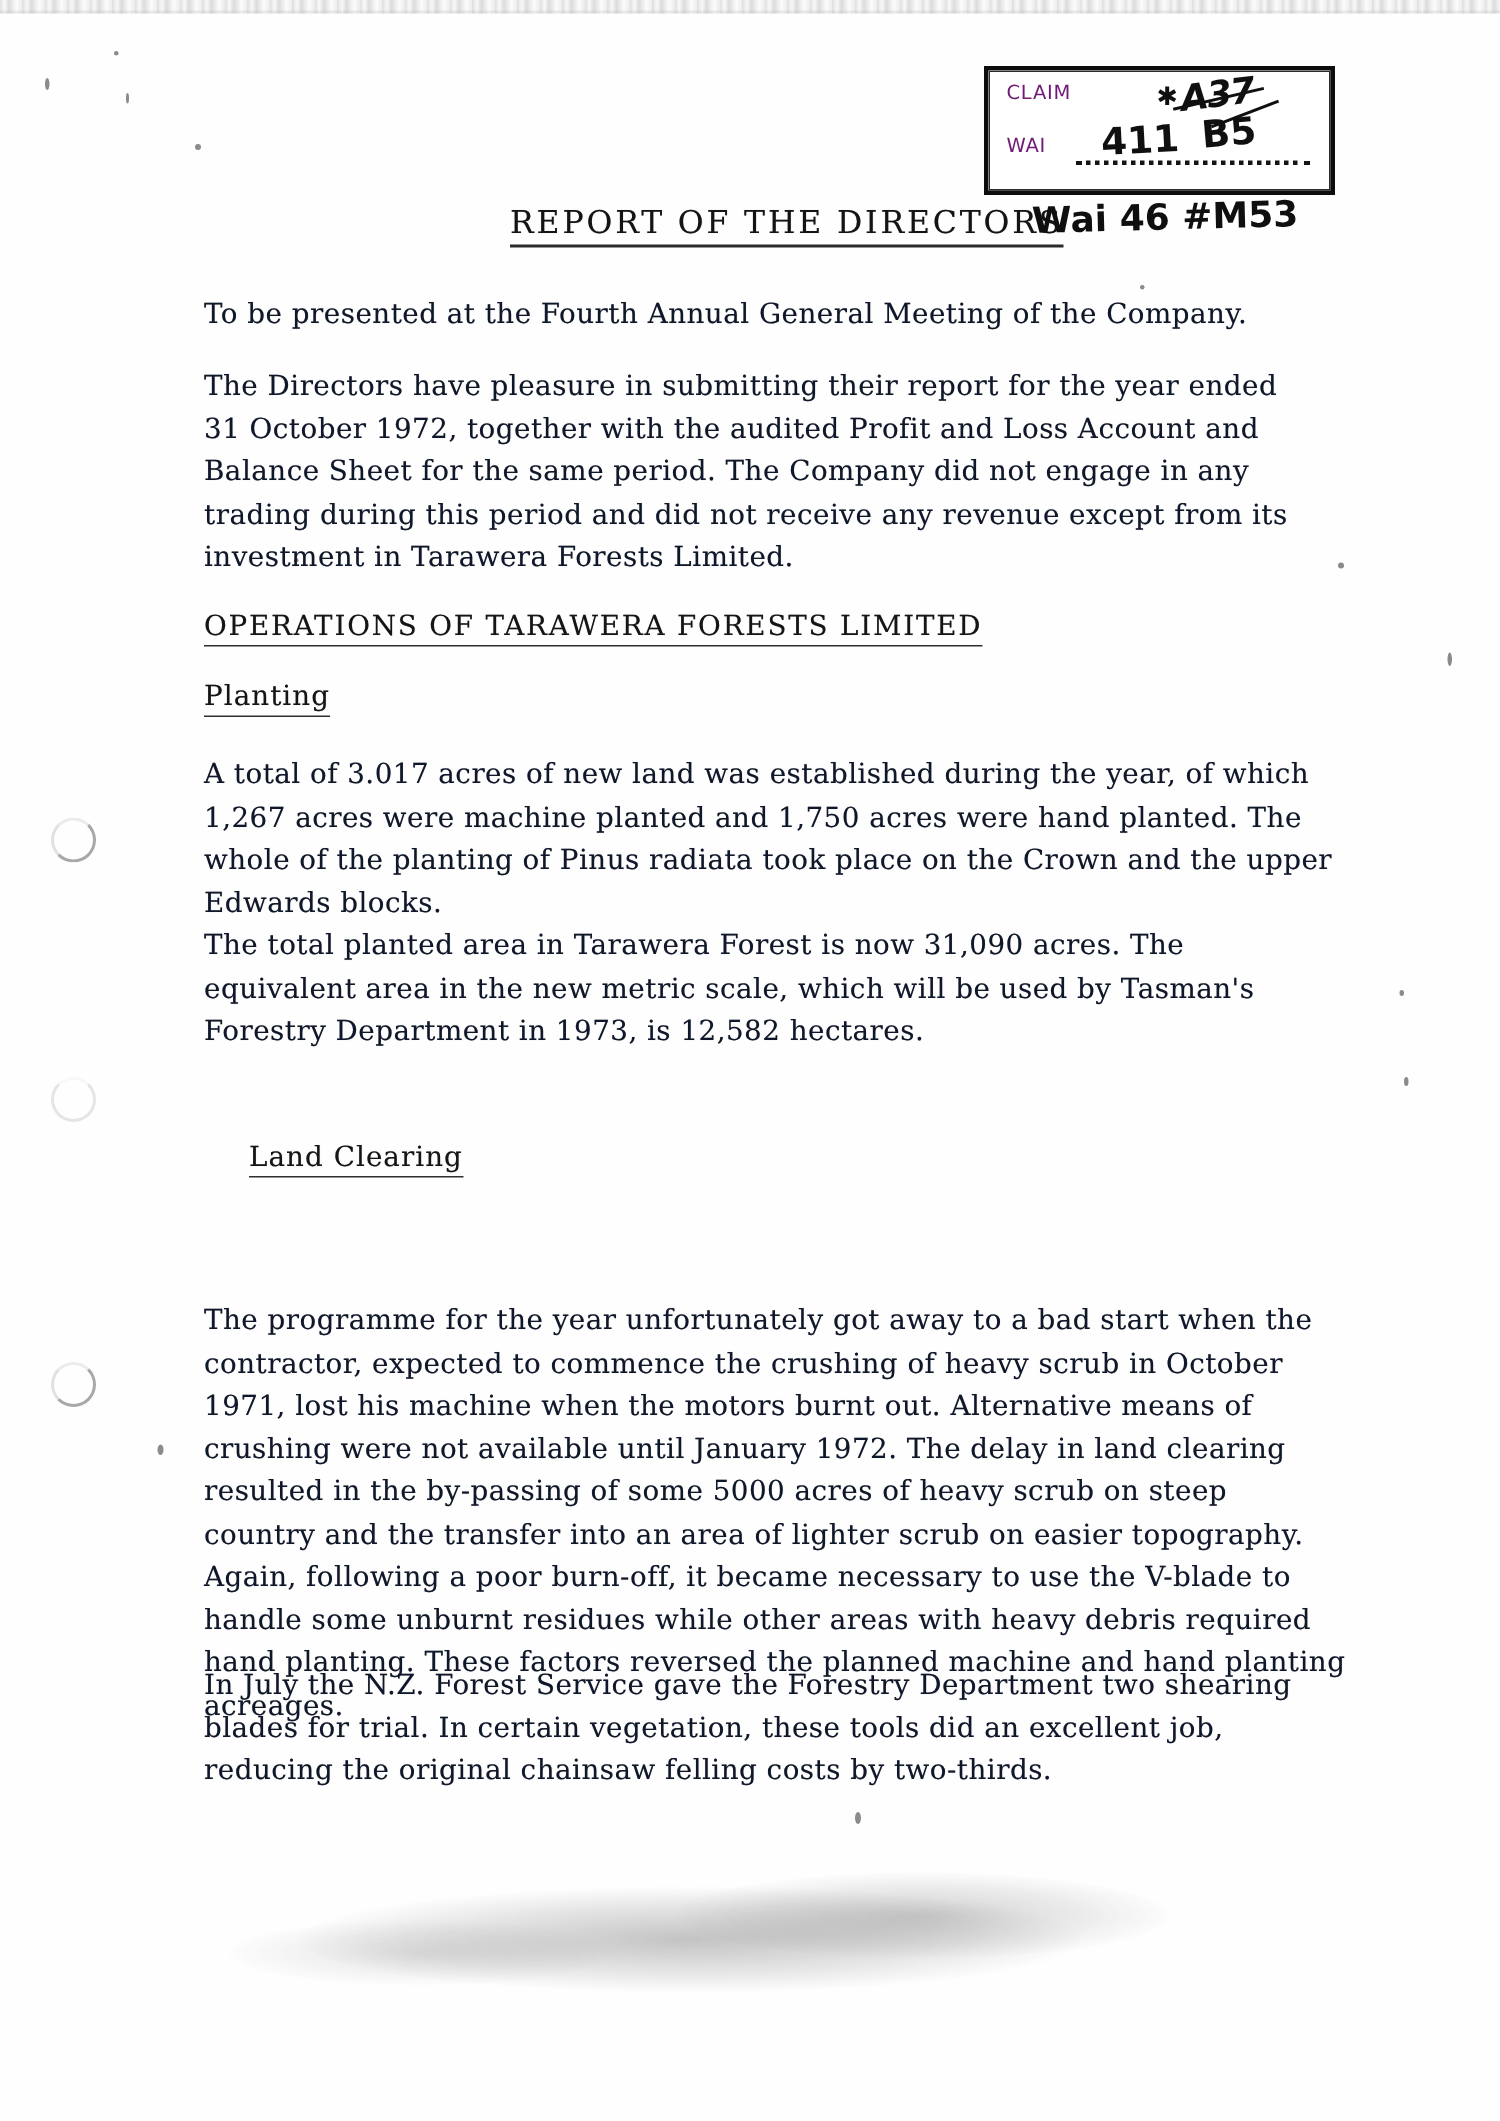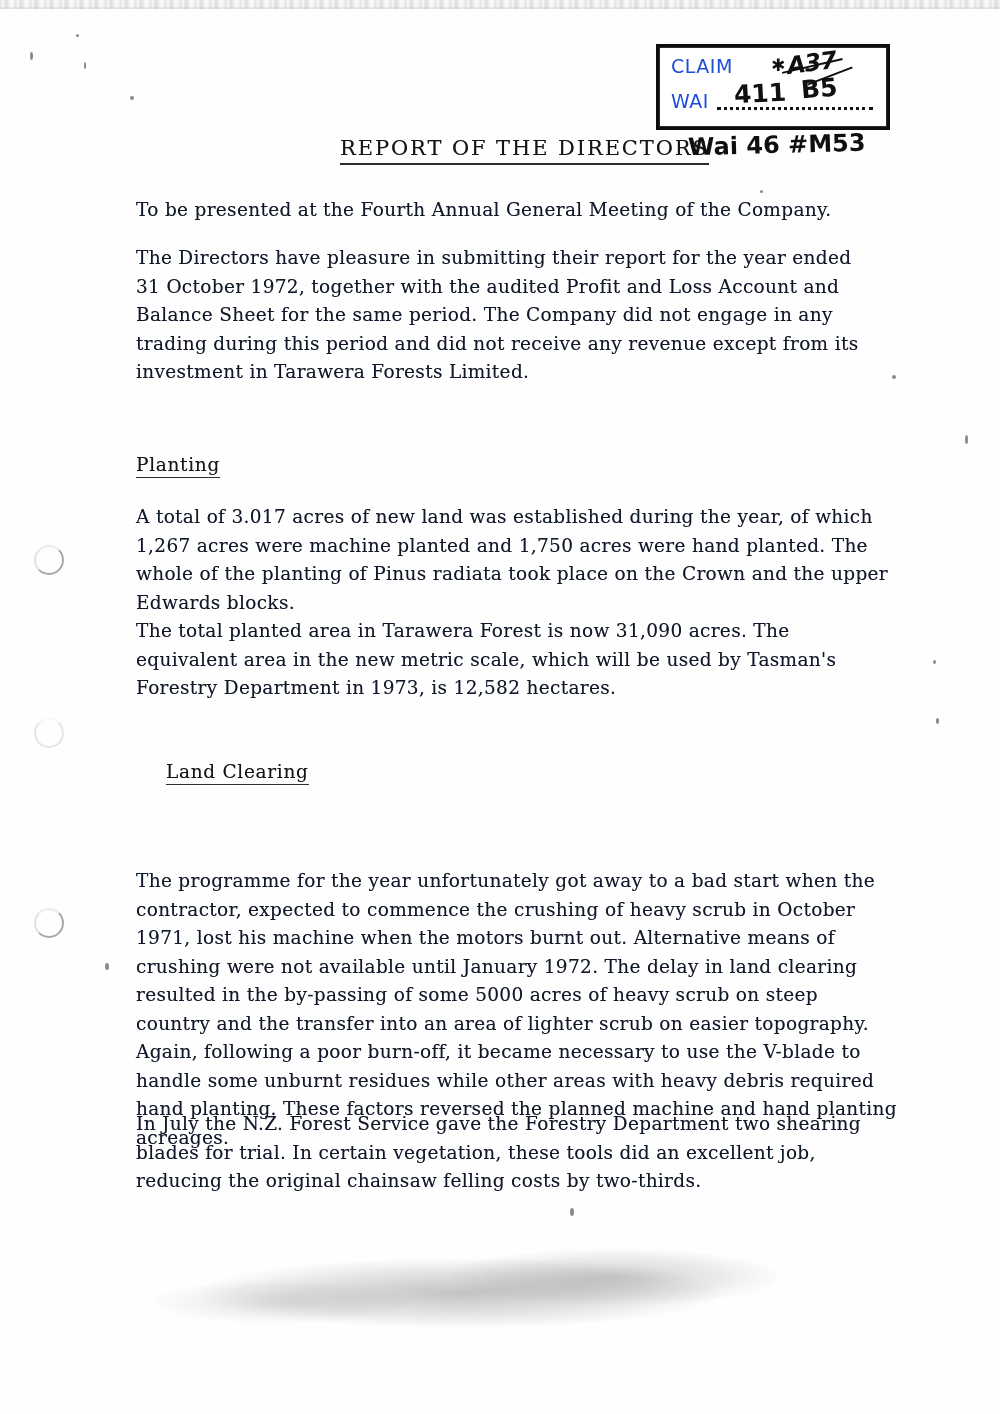--- a/index.html
+++ b/index.html
@@ -79,23 +79,23 @@
     width: 228px;
     height: 80px;
     border: 3px solid #0d0d0d;
     box-shadow: inset 0 0 0 1px #2a2a2a;
     background: #ffffff;
     font-family: "DejaVu Sans", "Liberation Sans", sans-serif;
   }
   #claim-stamp .stamp-line {
     position: absolute;
     left: 12px;
-    font-size: 19px;
+    font-size: 13px;
     letter-spacing: .5px;
-    color: #1d4ed8;
+    color: #701a75;
   }
   #claim-stamp .stamp-line.l1 { top: 8px; }
   #claim-stamp .stamp-line.l2 { top: 43px; text-align: center; }
   .dotted-rule {
     position: absolute;
     left: 58px;
     top: 60px;
     width: 156px;
     border-bottom: 3px dotted #151515;
   }
@@ -241,20 +241,21 @@
   <div id="hand-ref">Wai 46 #M53</div>
 
   <div class="body-block" style="top:196px;">To be presented at the Fourth Annual General Meeting of the Company.</div>
 
   <div class="body-block" style="top:244px;">The Directors have pleasure in submitting their report for the year ended
 31 October 1972, together with the audited Profit and Loss Account and
 Balance Sheet for the same period.  The Company did not engage in any
 trading during this period and did not receive any revenue except from its
 investment in Tarawera Forests Limited.</div>
 
+  <div class="heading" style="top:407px;">OPERATIONS OF TARAWERA FORESTS LIMITED</div>
 
   <div class="heading sub" style="top:454px;">Planting</div>
 
   <div class="body-block" style="top:503px;">A total of 3.017 acres of new land was established during the year,  of which
 1,267 acres were machine planted and 1,750 acres were hand planted.   The
 whole of the planting of Pinus radiata took place on the Crown and the upper
 Edwards blocks.</div>
   <div class="body-block" style="top:617px;">The total planted area in Tarawera Forest is now 31,090 acres.   The
 equivalent area in the new metric scale, which will be used by Tasman's
 Forestry Department in 1973,  is 12,582 hectares.</div>

